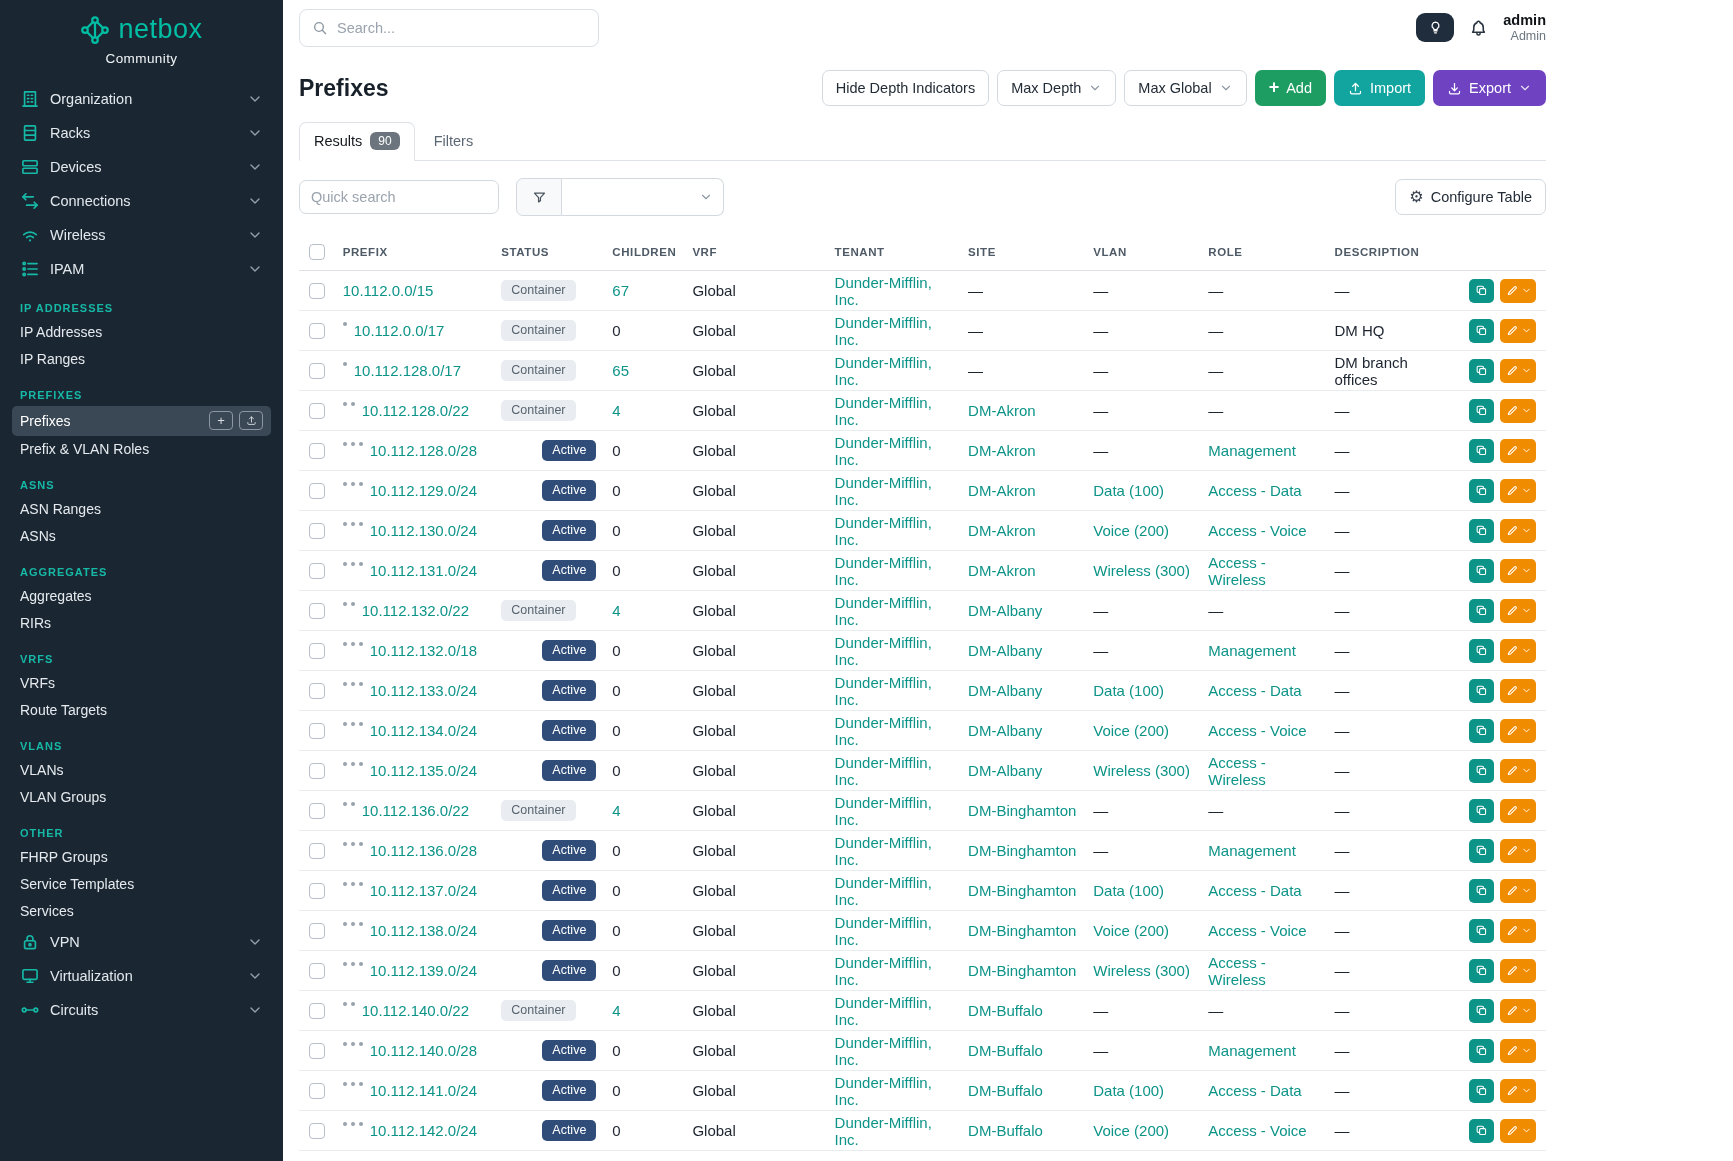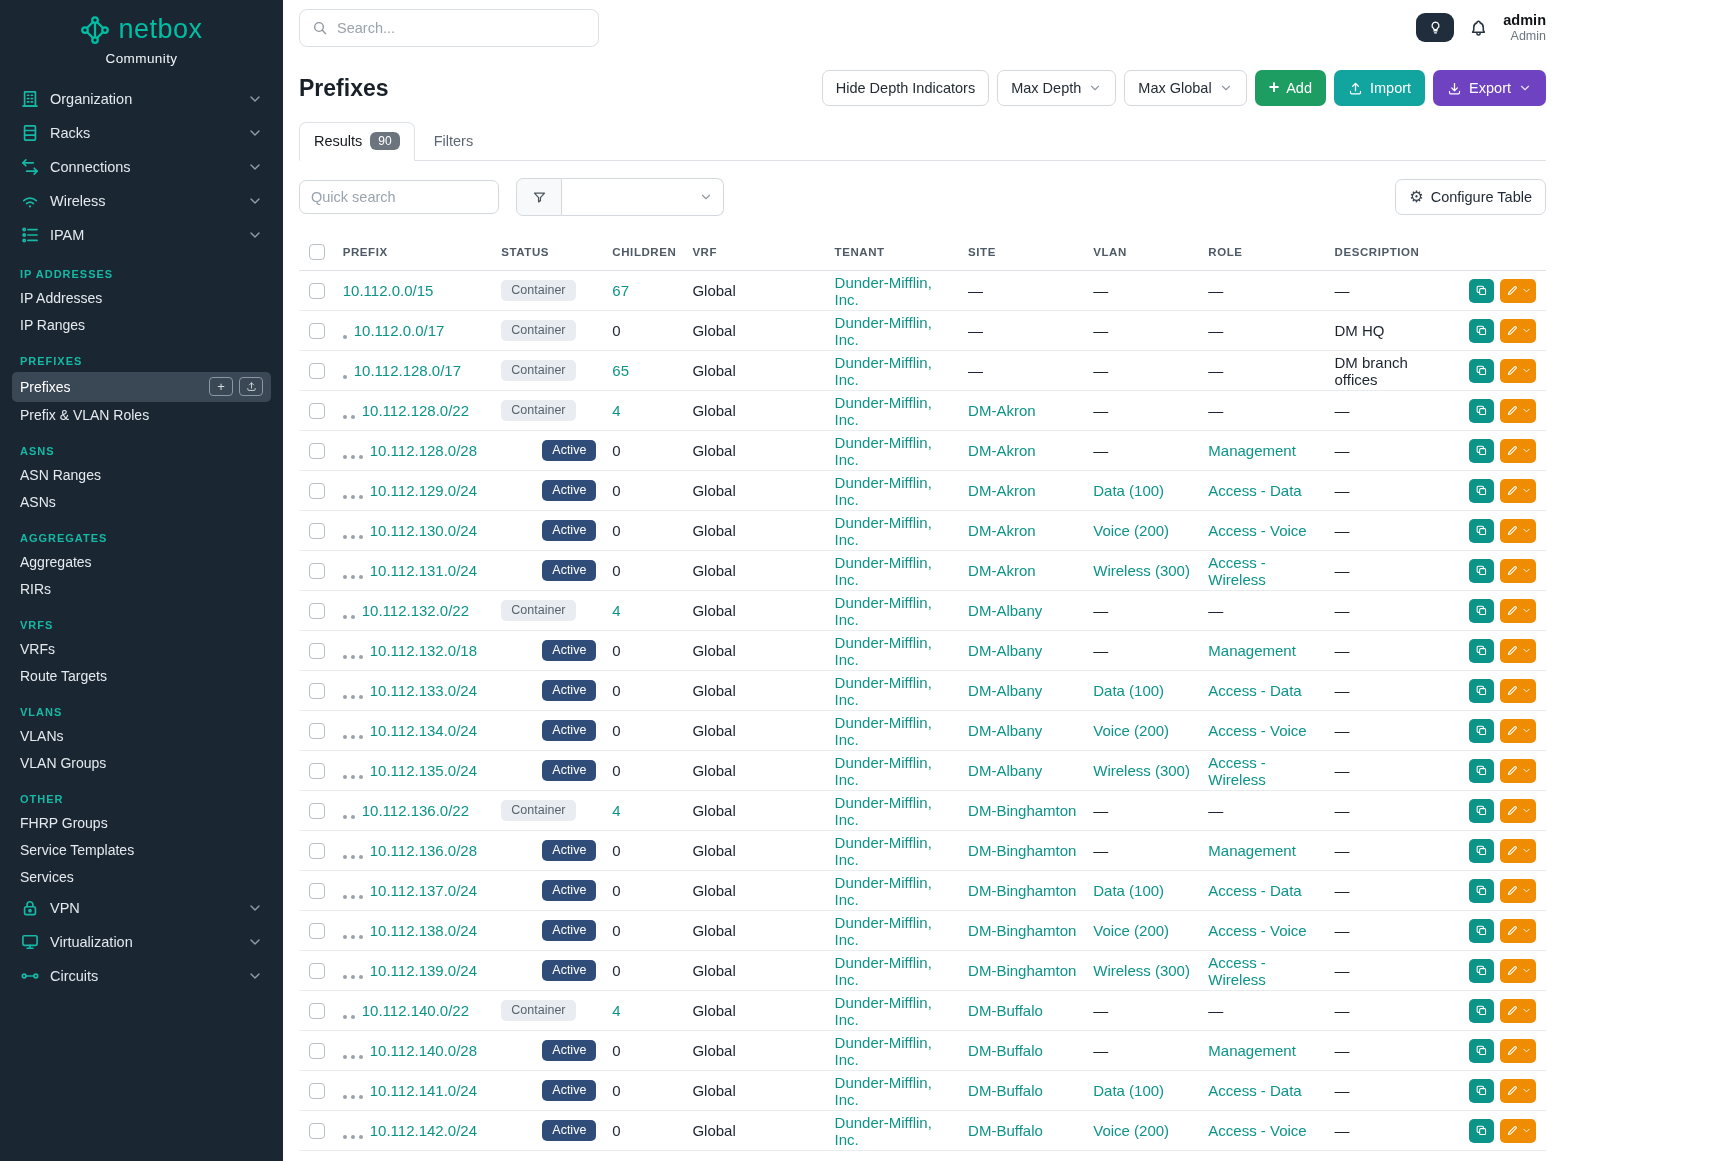--- a/index.html
+++ b/index.html
@@ -75,21 +75,21 @@
   .filter-btn svg { width: 15px; height: 15px; }
   .filter-select { width: 162px; height: 38px; border: 1px solid #d3d9de; border-left: none; border-radius: 0 7px 7px 0; display: flex; align-items: center; justify-content: flex-end; padding: 0 10px; cursor: pointer; background: #fff; }
   .spacer { flex: 1; }
   .gear { font-size: 16px; line-height: 1; color: #3a4450; display: inline-flex; }
 
   .grid { width: 100%; border-collapse: collapse; margin-top: 18px; }
   .grid th { text-align: left; font-size: 11.5px; letter-spacing: .05em; color: #4e5a66; font-weight: 700; padding: 10px 8px; border-bottom: 1px solid #dfe3e7; }
   .grid td { padding: 0 8px; height: 40px; border-bottom: 1px solid #e9ecef; font-size: 15px; color: #1d2530; vertical-align: middle; }
   .cell-check { padding-left: 10px !important; }
   .checkbox { appearance: none; -webkit-appearance: none; width: 16px; height: 16px; border: 1px solid #b7bfc7; border-radius: 4px; background: #fff; cursor: pointer; display: block; }
-  .prefix-wrap { display: flex; align-items: flex-end; }
+  .prefix-wrap { display: flex; align-items: flex-start; }
   .dots { display: flex; gap: 4px; margin-right: 7px; }
   .dots:empty { margin-right: 0; }
   .dot { width: 4px; height: 4px; border-radius: 50%; background: #97a2ad; }
   a.link { color: var(--link-teal, #0d9488); text-decoration: none; cursor: pointer; }
   a.dash { color: #1d2530; cursor: default; }
   .children-val { color: #1d2530; }
   .children-val.child-link { color: var(--link-teal, #0d9488); cursor: pointer; }
   .badge { display: inline-block; font-size: 12.5px; padding: 4px 10px; border-radius: 5px; line-height: 1.1; }
   .badge-container { background: var(--container-badge-bg, #e9edf1); color: var(--container-badge-text, #57636e); }
   .badge-active { background: var(--active-badge-bg, #2f4d78); color: #fff; margin-left: 41px; }
@@ -150,20 +150,34 @@
   </div>
           <div class="nav-item">
     <span class="icon nav-icon">
               <svg viewBox="0 0 24 24" fill="none" stroke="currentColor" stroke-width="2" stroke-linecap="round" stroke-linejoin="round">
                 <rect x="5.5" y="3.5" width="13" height="17" rx="1"></rect>
                 <line x1="5.5" y1="9" x2="18.5" y2="9"></line>
                 <line x1="5.5" y1="14.5" x2="18.5" y2="14.5"></line>
               </svg>
             </span>
     <span class="nav-label">Racks</span>
+    <span class="icon chev">
+              <svg viewBox="0 0 24 24" fill="none" stroke="currentColor" stroke-width="2" stroke-linecap="round" stroke-linejoin="round">
+                <polyline points="6 9 12 15 18 9"></polyline>
+              </svg>
+            </span>
+  </div>
+          <div class="nav-item">
+    <span class="icon nav-icon">
+              <svg viewBox="0 0 24 24" fill="none" stroke="currentColor" stroke-width="2" stroke-linecap="round" stroke-linejoin="round">
+                <rect x="3.5" y="4.5" width="17" height="6" rx="1"></rect>
+                <rect x="3.5" y="13.5" width="17" height="6" rx="1"></rect>
+              </svg>
+            </span>
+    <span class="nav-label">Devices</span>
     <span class="icon chev">
               <svg viewBox="0 0 24 24" fill="none" stroke="currentColor" stroke-width="2" stroke-linecap="round" stroke-linejoin="round">
                 <polyline points="6 9 12 15 18 9"></polyline>
               </svg>
             </span>
   </div>
           <div class="nav-item">
     <span class="icon nav-icon">
               <svg viewBox="0 0 24 24" fill="none" stroke="currentColor" stroke-width="2" stroke-linecap="round" stroke-linejoin="round">
                 <polyline points="7 3.5 3.5 7 7 10.5"></polyline>

